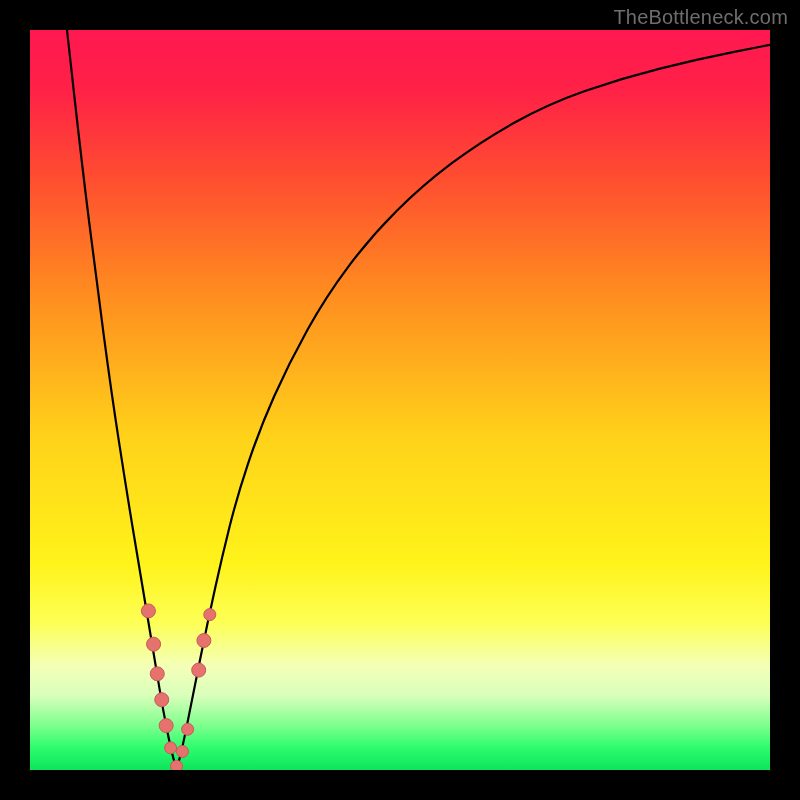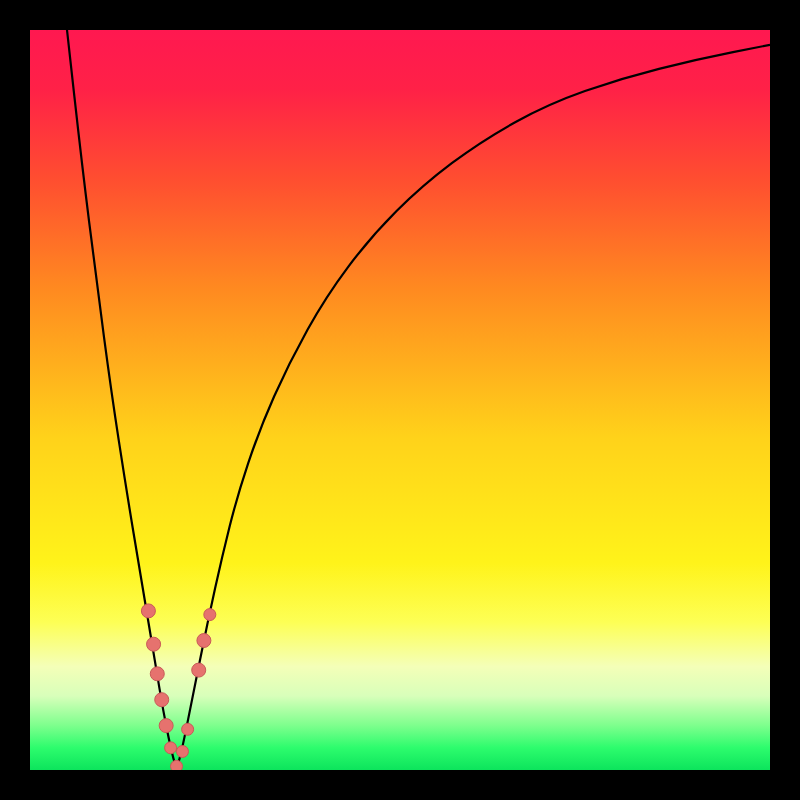--- a/index.html
+++ b/index.html
@@ -73,13 +73,14 @@
           <circle cx="146.52" cy="736.30" r="6" fill="#e6726e" stroke="#c85a57" stroke-width="1"></circle>
           <circle cx="152.44" cy="721.50" r="6" fill="#e6726e" stroke="#c85a57" stroke-width="1"></circle>
           <circle cx="157.62" cy="699.30" r="6" fill="#e6726e" stroke="#c85a57" stroke-width="1"></circle>
           <circle cx="168.72" cy="640.10" r="7" fill="#e6726e" stroke="#c85a57" stroke-width="1"></circle>
           <circle cx="173.90" cy="610.50" r="7" fill="#e6726e" stroke="#c85a57" stroke-width="1"></circle>
           <circle cx="179.82" cy="584.60" r="6" fill="#e6726e" stroke="#c85a57" stroke-width="1"></circle>
         </g>
     </svg>
   </div>
 
+  <div class="attribution">TheBottleneck.com</div>
 </div>
 
 </body></html>

